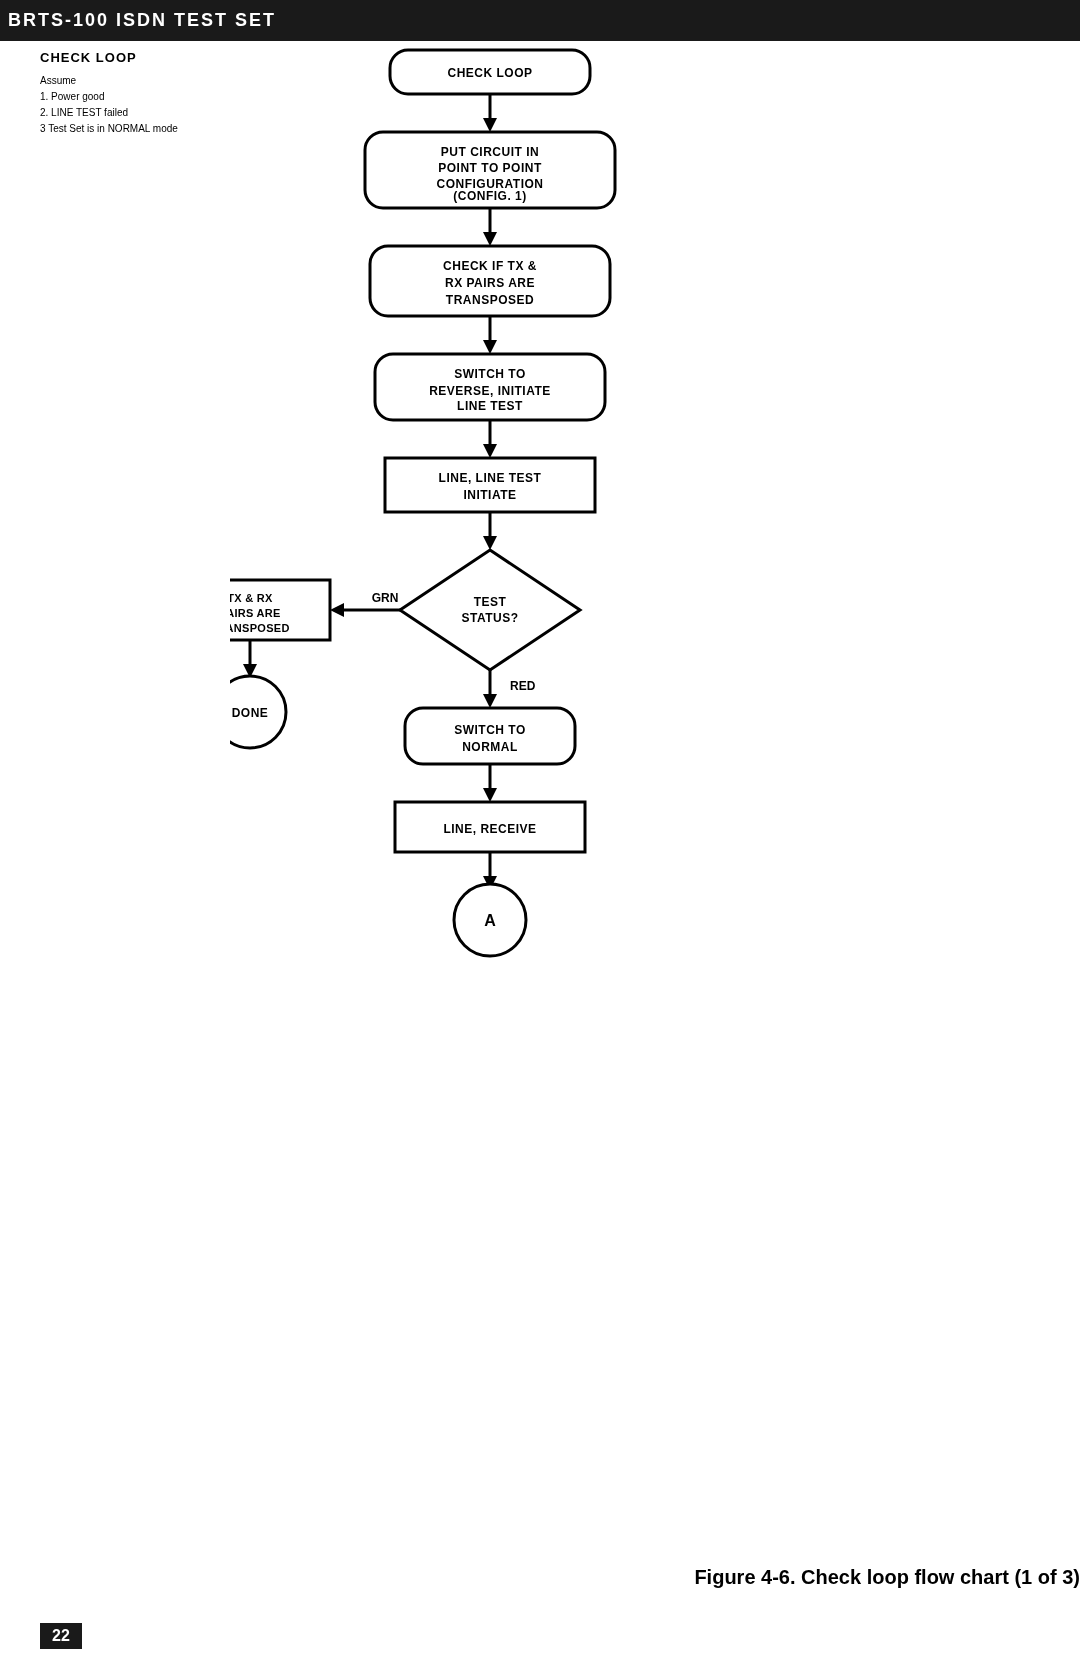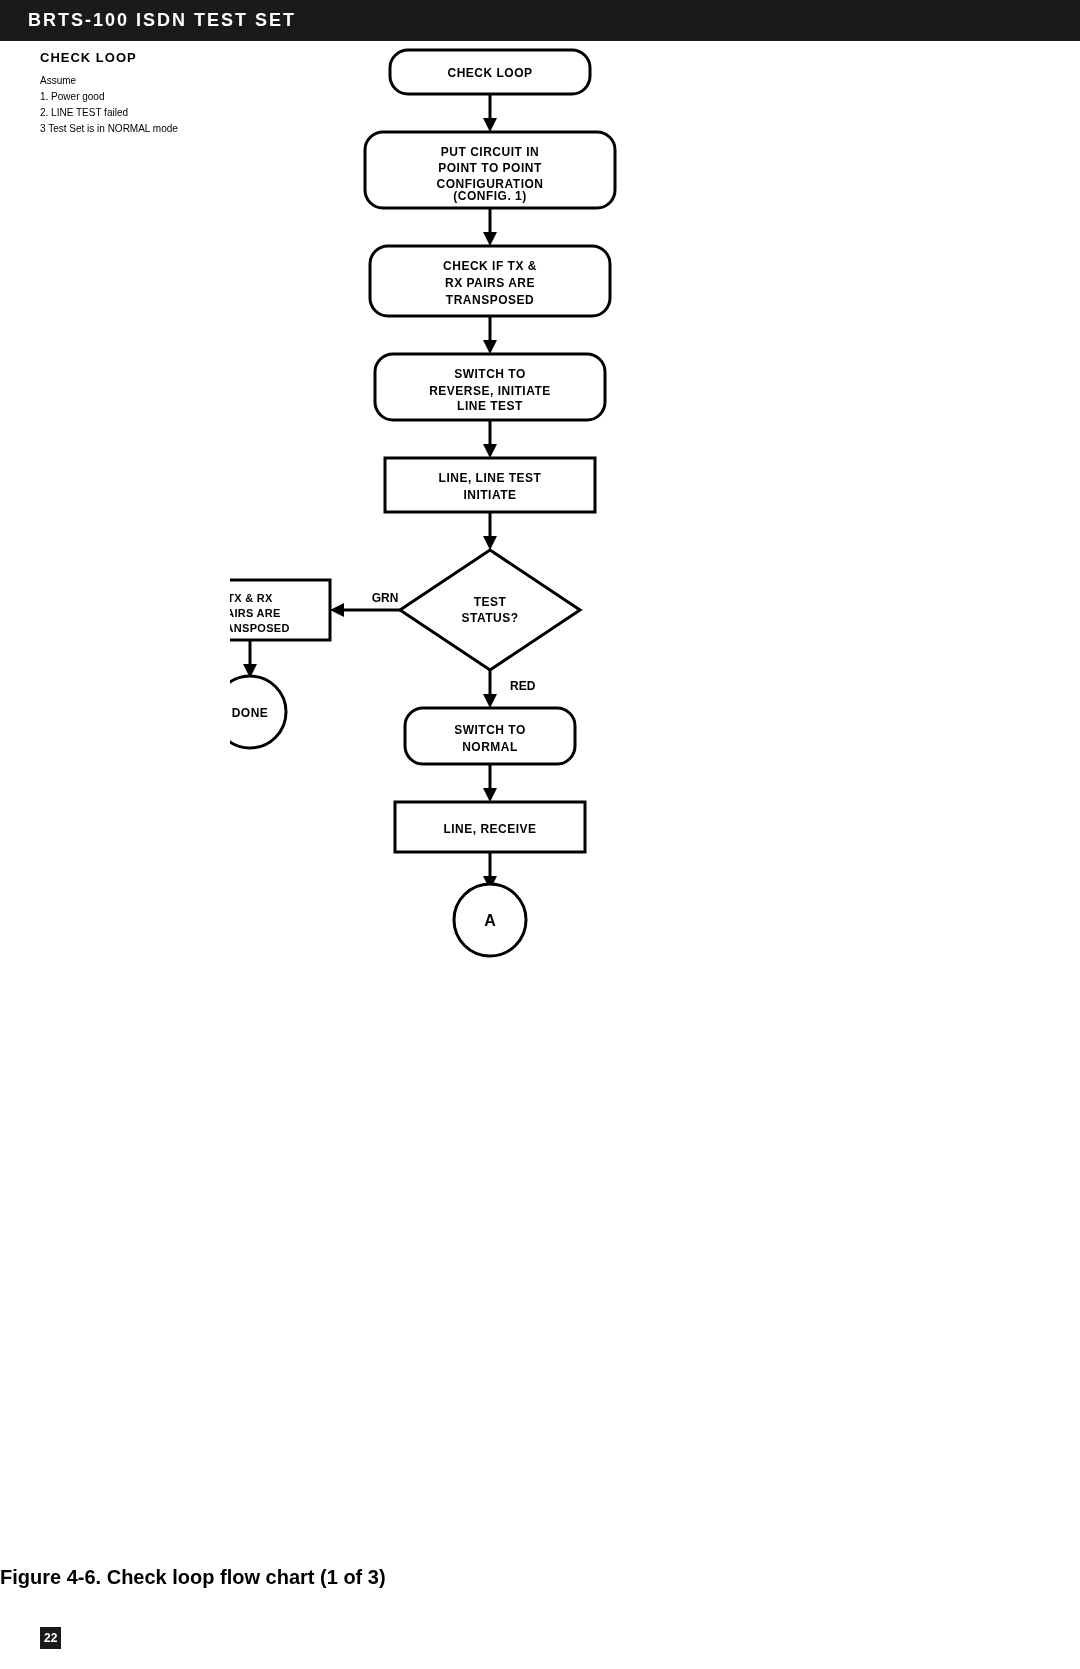--- a/index.html
+++ b/index.html
@@ -12,21 +12,21 @@
       overflow: hidden;
     }
 
     
     .header-bar {
       background: #1a1a1a;
       color: #ffffff;
       font-size: 18px;
       font-weight: bold;
       letter-spacing: 2px;
-      padding: 10px 28px;
+      padding: 10px 8px;
       width: 100%;
     }
 
     
     .left-annotation {
       position: absolute;
       left: 40px;
       top: 50px;
       width: 220px;
     }
@@ -53,22 +53,22 @@
     }
 
     
     .page-number {
       position: absolute;
       bottom: 20px;
       left: 40px;
       background: #1a1a1a;
       color: #fff;
       font-weight: bold;
-      font-size: 12px;
-      padding: 4px 4px;
+      font-size: 16px;
+      padding: 4px 12px;
     }
 
     
     .flowchart-svg {
       position: absolute;
       left: 230px;
       top: 40px;
     }
   </style>
 </head>
@@ -162,19 +162,19 @@
   <text x="260" y="793" text-anchor="middle" font-family="Arial" font-weight="bold" font-size="12" letter-spacing="0.5">LINE, RECEIVE</text>
 
   <line x1="260" y1="812" x2="260" y2="840" stroke="black" stroke-width="3"></line>
   <polygon points="253,836 260,850 267,836" fill="black"></polygon>
 
   <circle cx="260" cy="880" r="36" fill="white" stroke="black" stroke-width="3"></circle>
   <text x="260" y="886" text-anchor="middle" font-family="Arial" font-weight="bold" font-size="16">A</text>
 
 </svg>
 
-<div class="figure-caption" style="position:absolute; bottom:80px; left:0; right:0; text-align:left;">
+<div class="figure-caption" style="position:absolute; bottom:80px; left:0; right:0; text-align:right;">
   <span>Figure 4-6.  Check loop flow chart (1 of 3)</span>
 </div>
 
 <div class="page-number">
   <span>22</span>
 </div>
 
 </body></html>

